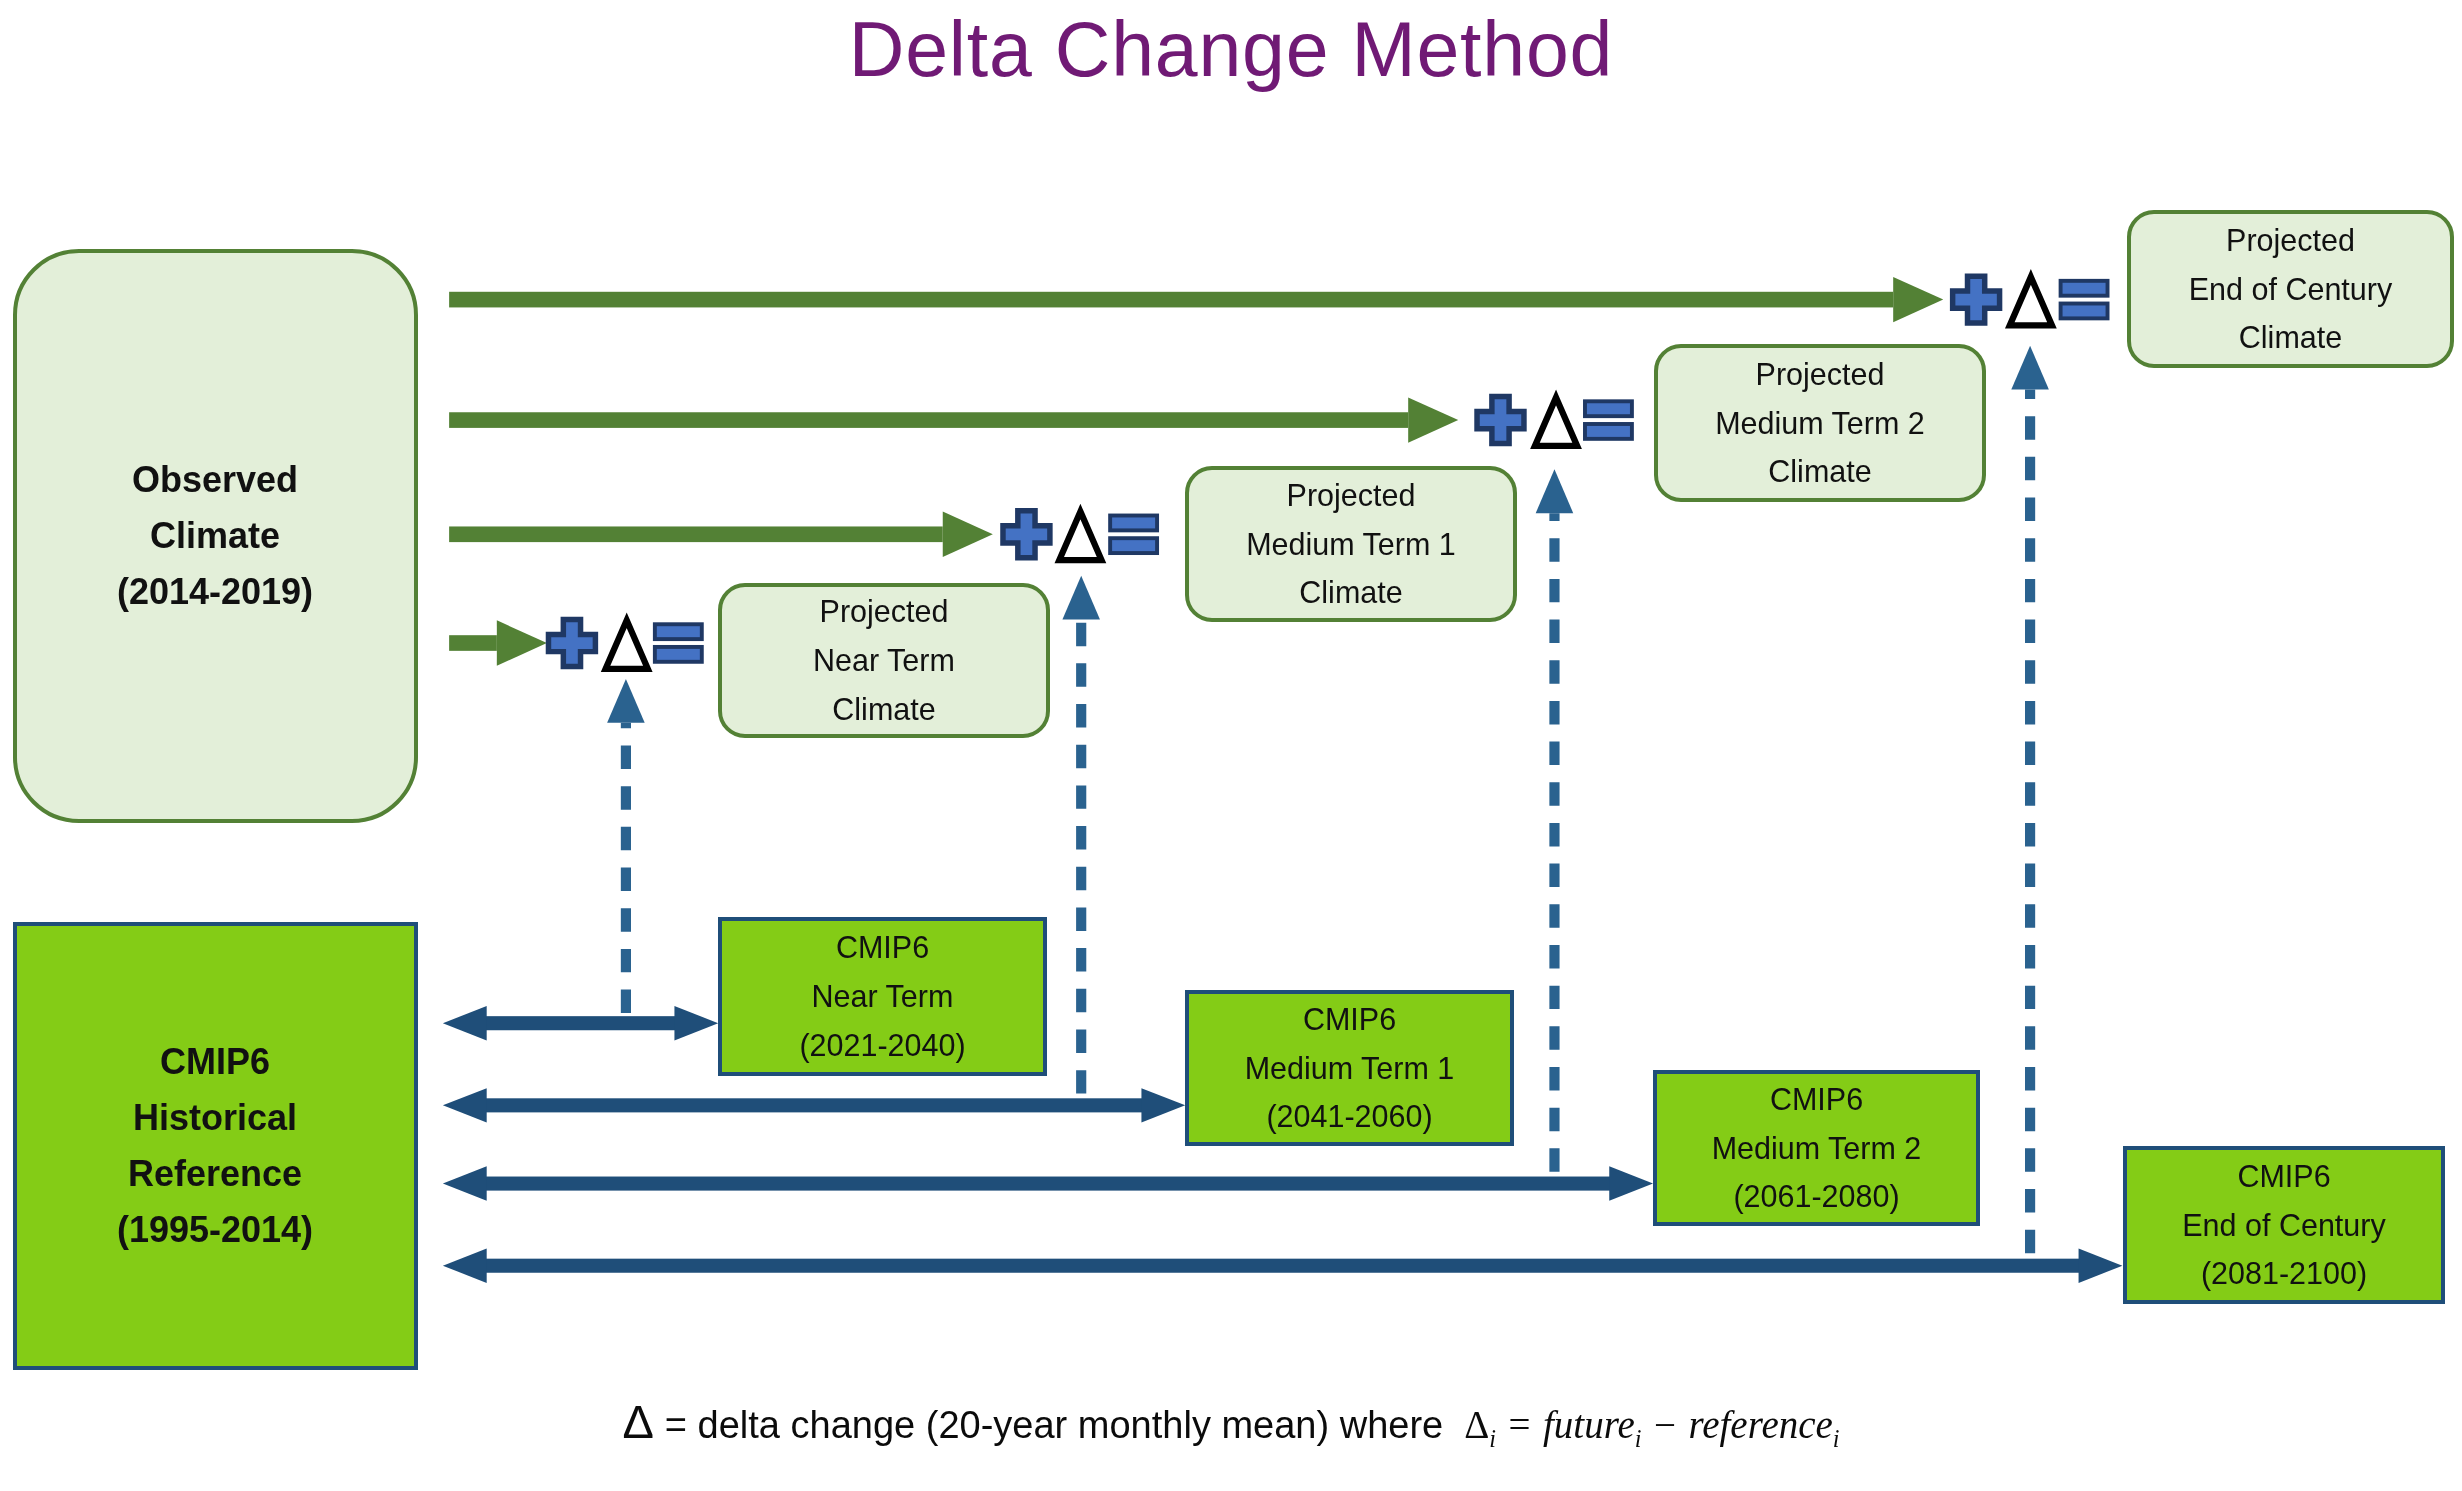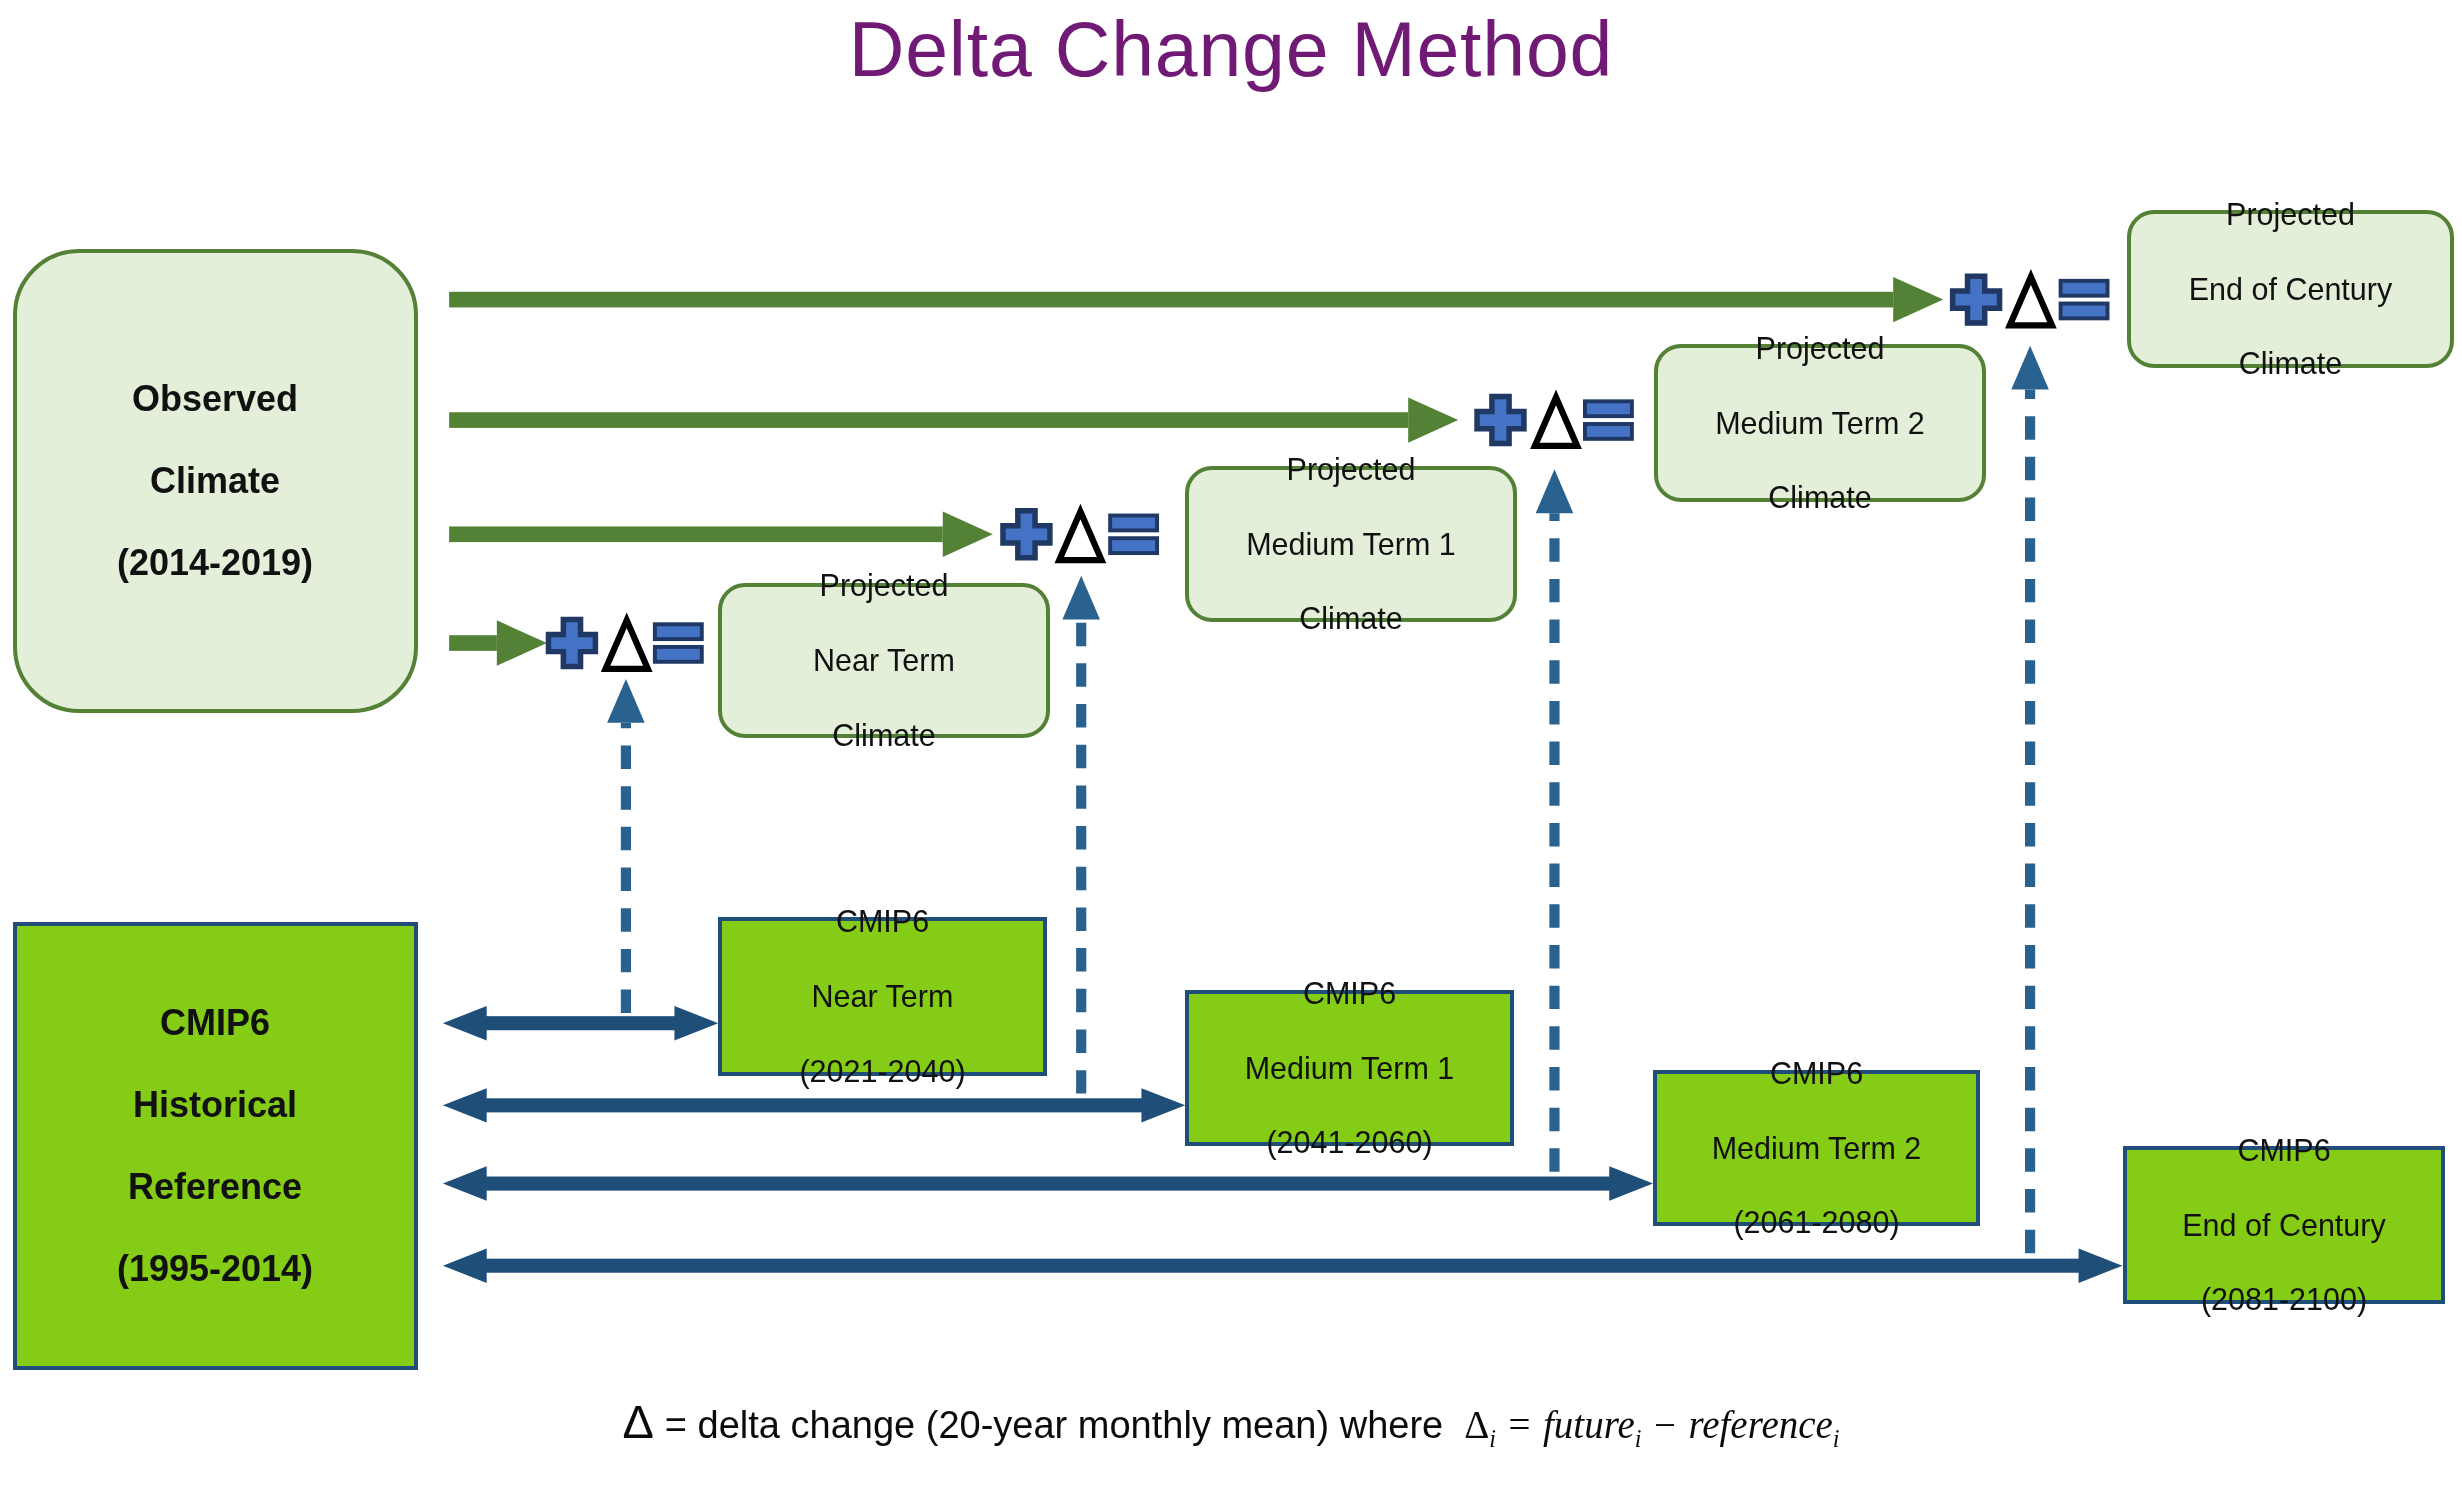--- a/index.html
+++ b/index.html
@@ -15,21 +15,20 @@
     text-align:center;
     font-size:77px;font-weight:400;color:#701a75;
     letter-spacing:0.8px;
   }
   svg.layer{position:absolute;left:0;top:0;}
   .box{
     position:absolute;
     display:flex;flex-direction:column;justify-content:center;align-items:center;
     text-align:right;color:#111;
     box-sizing:border-box;
-    gap:26px;
   }
   .box span{display:block;}
   .green-box{background:#E3EFD9;border:4.7px solid #538135;}
   .blue-box{background:#84cc16;border:4.7px solid #1F4E79;}
   .big{font-weight:700;font-size:36px;line-height:1.55;}
   .small{font-weight:400;font-size:30.5px;line-height:1.6;}
   .rounded-lg{border-radius:66px;}
   .rounded-sm{border-radius:27px;}
   .formula{
     position:absolute;top:1394px;left:0;right:0;
@@ -153,21 +152,21 @@
         <use href="#plusShape"></use>
       </g>
     <g transform="translate(2596,387)">
         <use href="#deltaShape"></use>
       </g>
     <g transform="translate(2664,383)">
         <use href="#eqShape"></use>
       </g>
   </svg>
 
-  <div class="box green-box big rounded-lg" style="left:12.5px;top:249px;width:405px;height:464px;">
+  <div class="box green-box big rounded-lg" style="left:12.5px;top:249px;width:405px;height:574px;">
     <span>Observed</span>
     <span>Climate</span>
     <span>(2014-2019)</span>
   </div>
 
   <div class="box blue-box big" style="left:12.5px;top:922px;width:405px;height:448px;">
     <span>CMIP6</span>
     <span>Historical</span>
     <span>Reference</span>
     <span>(1995-2014)</span>

